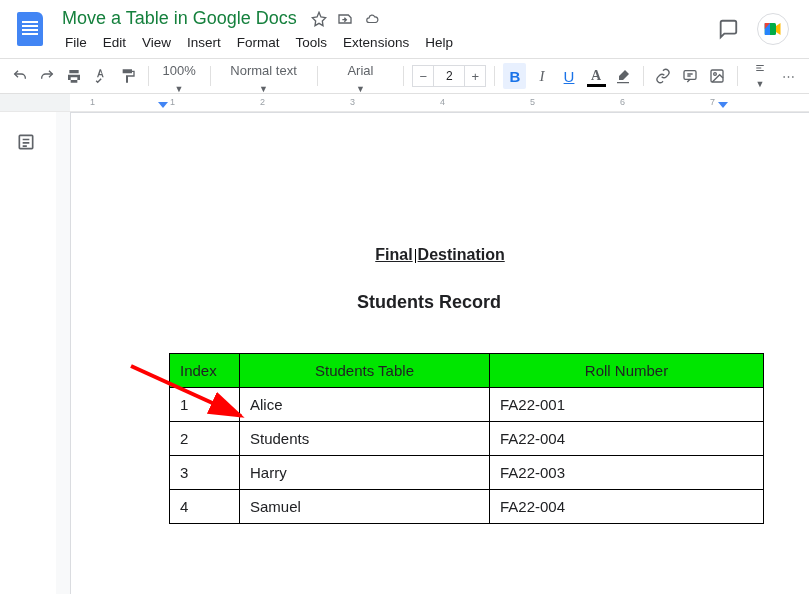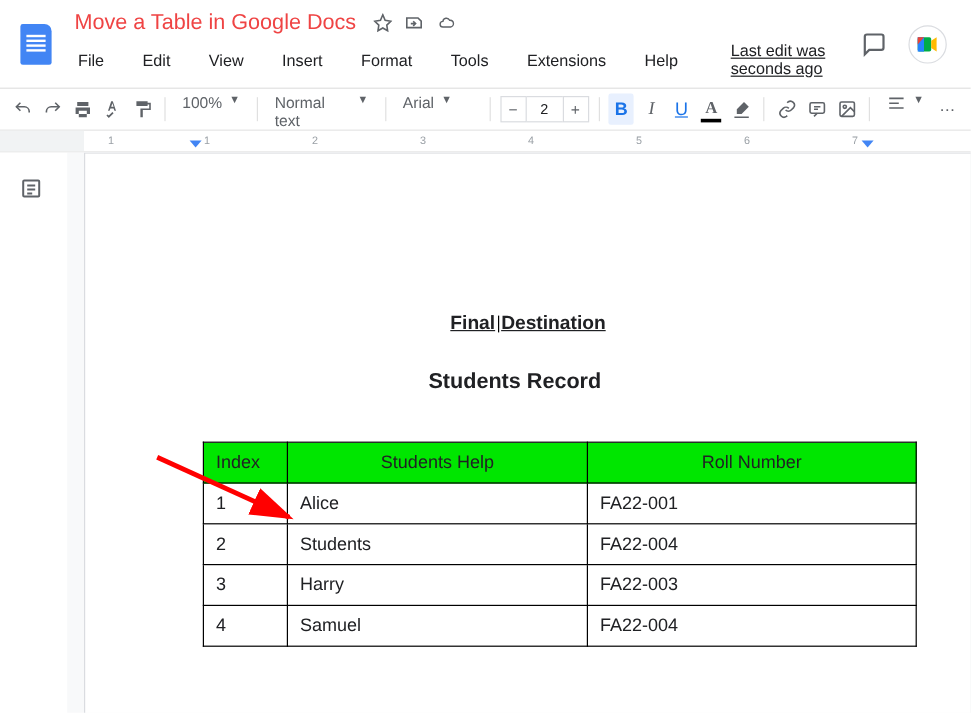--- a/index.html
+++ b/index.html
@@ -36,28 +36,28 @@
     top: 9px; left: 5px; right: 5px;
     height: 2px; background: #fff; box-shadow: 0 4px 0 #fff, 0 8px 0 #fff, 0 12px 0 #fff;
   }
   .title-row {
     display: flex;
     align-items: center;
     gap: 10px;
   }
   .doc-title {
     font-size: 18px;
-    color: #ef4444;
+    color: #15803d;
     padding: 2px 4px;
   }
   .title-icons { display: flex; gap: 10px; align-items: center; color:#5f6368; }
   .icon-btn { display:inline-flex; align-items:center; justify-content:center; cursor:pointer; }
   .menu-row {
     display: flex;
-    gap: 18px;
+    gap: 2px;
     margin-top: 2px;
     align-items: center;
   }
   .menu-row span {
     padding: 2px 7px;
     font-size: 13.5px;
     color: #202124;
     cursor: pointer;
   }
   .last-edit {
@@ -100,24 +100,25 @@
   }
   .tb-btn {
     width: 26px; height: 26px;
     display: inline-flex; align-items:center; justify-content:center;
     color: #5f6368;
     cursor: pointer;
     border-radius:2px;
   }
   .tb-sep { width:1px; height:20px; background:#e0e0e0; margin:0 4px; }
   .tb-combo {
-    display:flex; align-items:flex-start; gap:6px;
+    display:flex; align-items:center; gap:6px;
     height:26px; padding:0 6px;
     color:#5f6368; font-size:13px;
     cursor:pointer;
+    flex-direction:column;
   }
   .tb-combo .caret { font-size:9px; color:#5f6368; }
   .font-size-box {
     display:flex; align-items:center;
   }
   .fs-btn { width:22px; height:22px; border:1px solid #dadce0; display:flex;align-items:center;justify-content:center; color:#5f6368; cursor:pointer;}
   .fs-val { width:30px; height:22px; border-top:1px solid #dadce0; border-bottom:1px solid #dadce0; display:flex;align-items:center;justify-content:center; font-size:12px;}
   .tb-toggle.active { color:#1a73e8; background:#e8f0fe; }
   .underline-u { text-decoration: underline; }
   .color-a { position:relative; font-weight:bold; font-family:serif;}
@@ -241,21 +242,20 @@
     </div>
     <div class="menu-row">
       <span>File</span>
       <span>Edit</span>
       <span>View</span>
       <span>Insert</span>
       <span>Format</span>
       <span>Tools</span>
       <span>Extensions</span>
       <span>Help</span>
-      <span class="last-edit">Last edit was seconds ago</span>
     </div>
   </div>
   <div class="header-right">
     <span class="icon-btn comment-icon">
       <svg width="22" height="22" viewBox="0 0 24 24" fill="none" stroke="currentColor" stroke-width="2">
           <path d="M21 15a2 2 0 01-2 2H8l-4 4V5a2 2 0 012-2h13a2 2 0 012 2z"></path>
         </svg>
     </span>
     <span class="meet-badge">
       <svg width="18" height="14" viewBox="0 0 24 18">
@@ -397,21 +397,21 @@
           </defs>
         <line x1="10" y1="5" x2="120" y2="55" stroke="red" stroke-width="4" marker-end="url(#ah)"></line>
       </svg>
 
       <div class="section-title">Students Record</div>
 
       <table class="data-table">
         <thead>
           <tr>
             <th class="col1">Index</th>
-            <th class="col2">Students Help</th>
+            <th class="col2">Students Table</th>
             <th>Roll Number</th>
           </tr>
         </thead>
         <tbody>
           <tr>
             <td>1</td>
             <td>Alice</td>
             <td>FA22-001</td>
           </tr>
           <tr>

